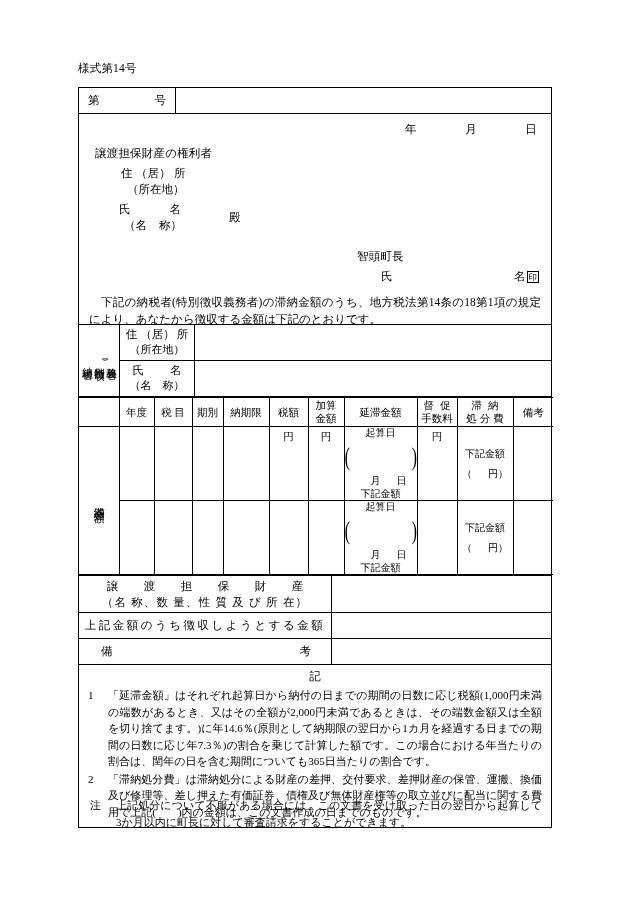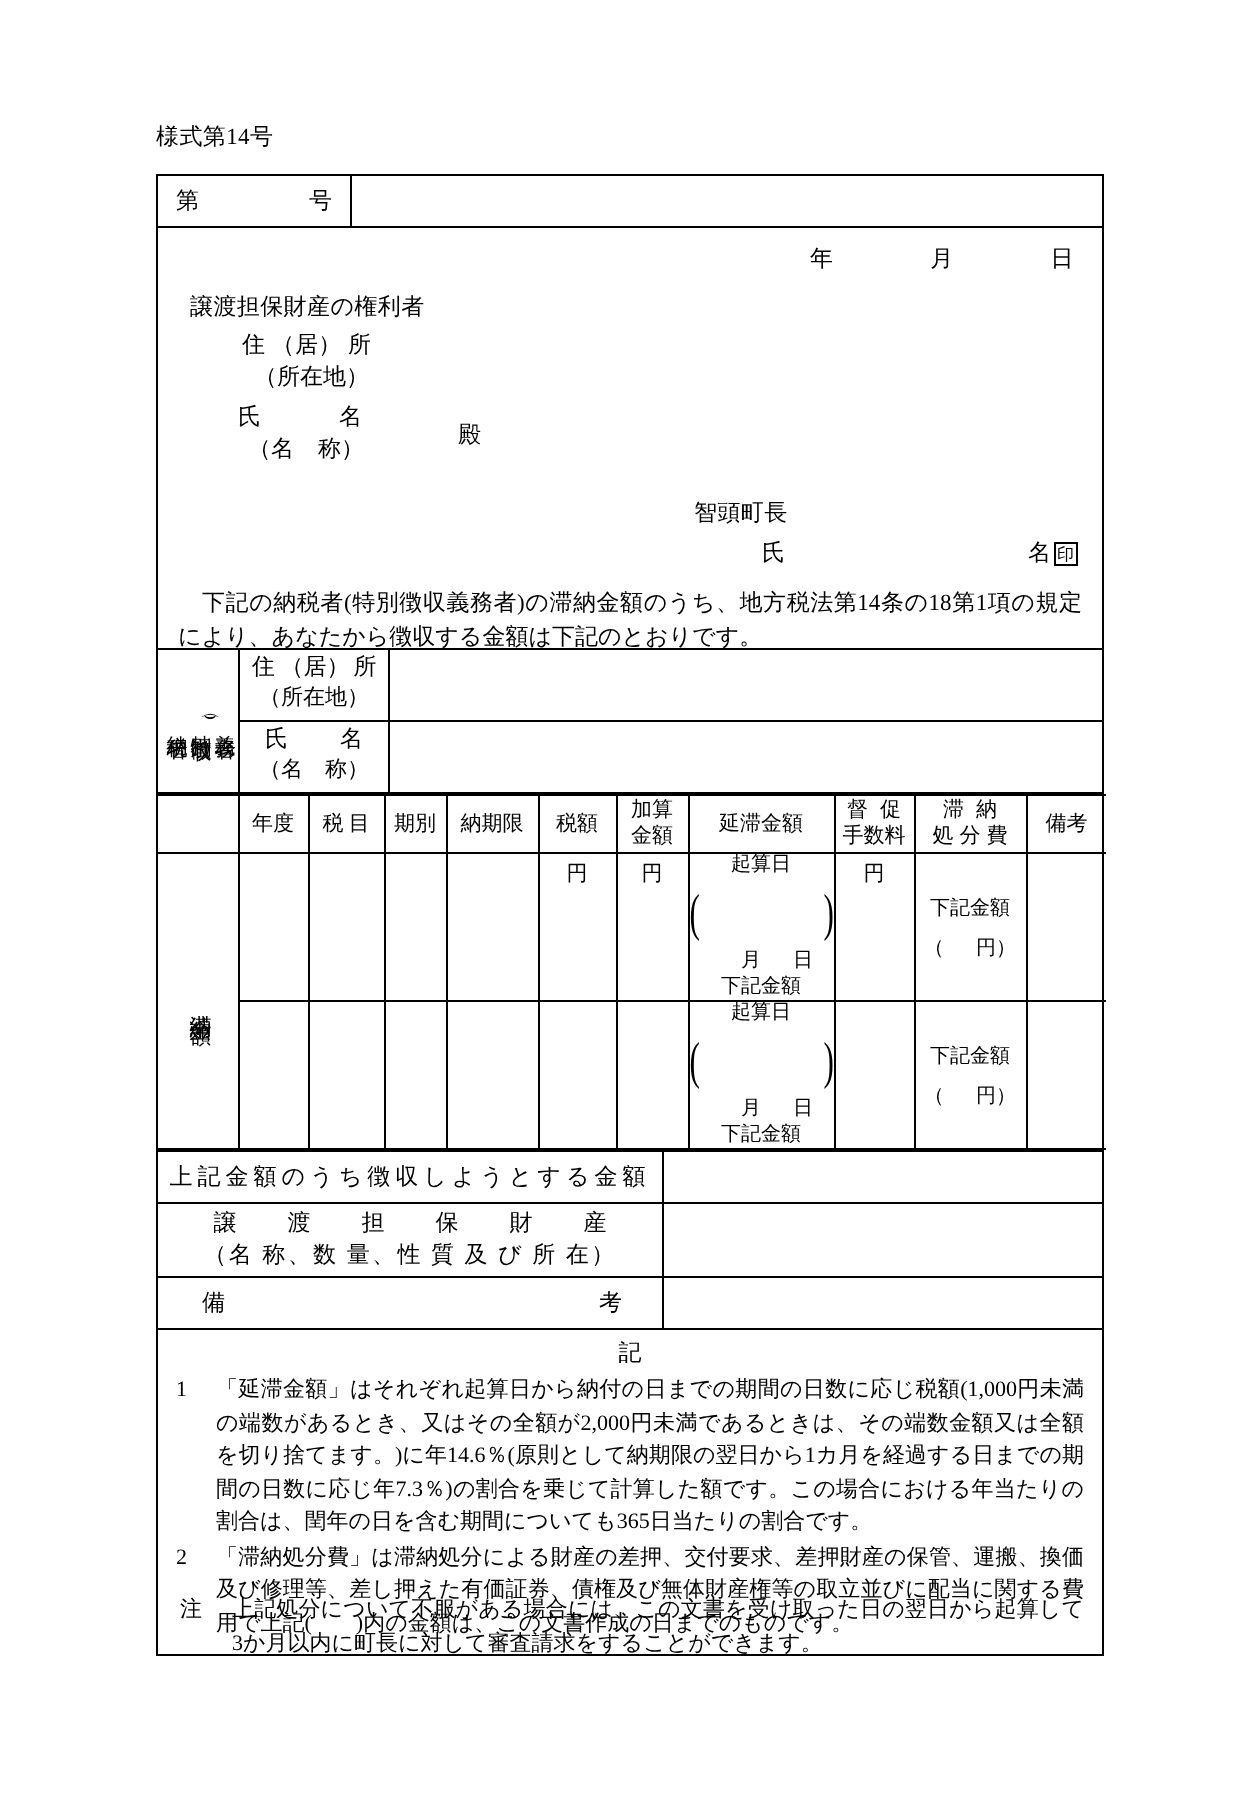--- a/index.html
+++ b/index.html
@@ -122,21 +122,21 @@
     justify-content: space-between;
   }
   .dono {
     position: absolute;
     left: 150px;
     top: 96px;
     font-size: 11.5px;
   }
   .issuer {
     position: absolute;
-    left: 268px;
+    left: 278px;
     top: 135px;
     font-size: 11.5px;
     letter-spacing: 0.2px;
     font-family: Liberation Mono, monospace;
   }
   .issuer-name {
     position: absolute;
     left: 302px;
     top: 155px;
     width: 158px;
@@ -584,33 +584,33 @@
                   <span>円）</span>
                 </div>
               </div>
             </td>
             <td class="outer-r"></td>
           </tr>
         </tbody>
       </table>
     </div>
 
-    <div class="sum-row r-ue">
-      <div class="sum-lab">上記金額のうち徴収しようとする金額</div>
-      <div class="sum-val"></div>
-    </div>
-
     <div class="sum-row r-joto">
       <div class="sum-lab tall">
         <div class="wide">譲　渡　担　保　財　産</div>
         <div class="narrow">（名 称、数 量、性 質 及 び 所 在）</div>
       </div>
       <div class="sum-val"></div>
     </div>
 
+    <div class="sum-row r-ue">
+      <div class="sum-lab">上記金額のうち徴収しようとする金額</div>
+      <div class="sum-val"></div>
+    </div>
+
     <div class="sum-row r-bikou">
       <div class="bikou-lab">
         <span>備</span>
         <span>考</span>
       </div>
       <div class="sum-val"></div>
     </div>
 
     <div class="row">
       <div class="notes-block" style="width:100%;">

